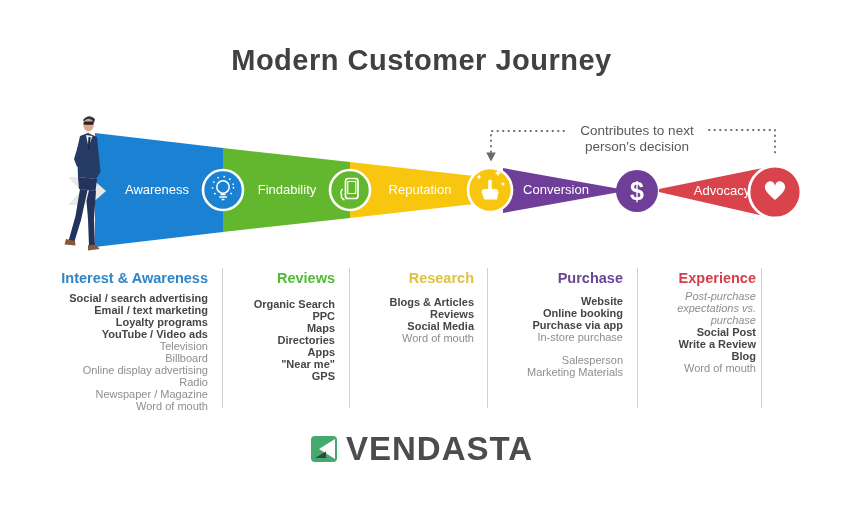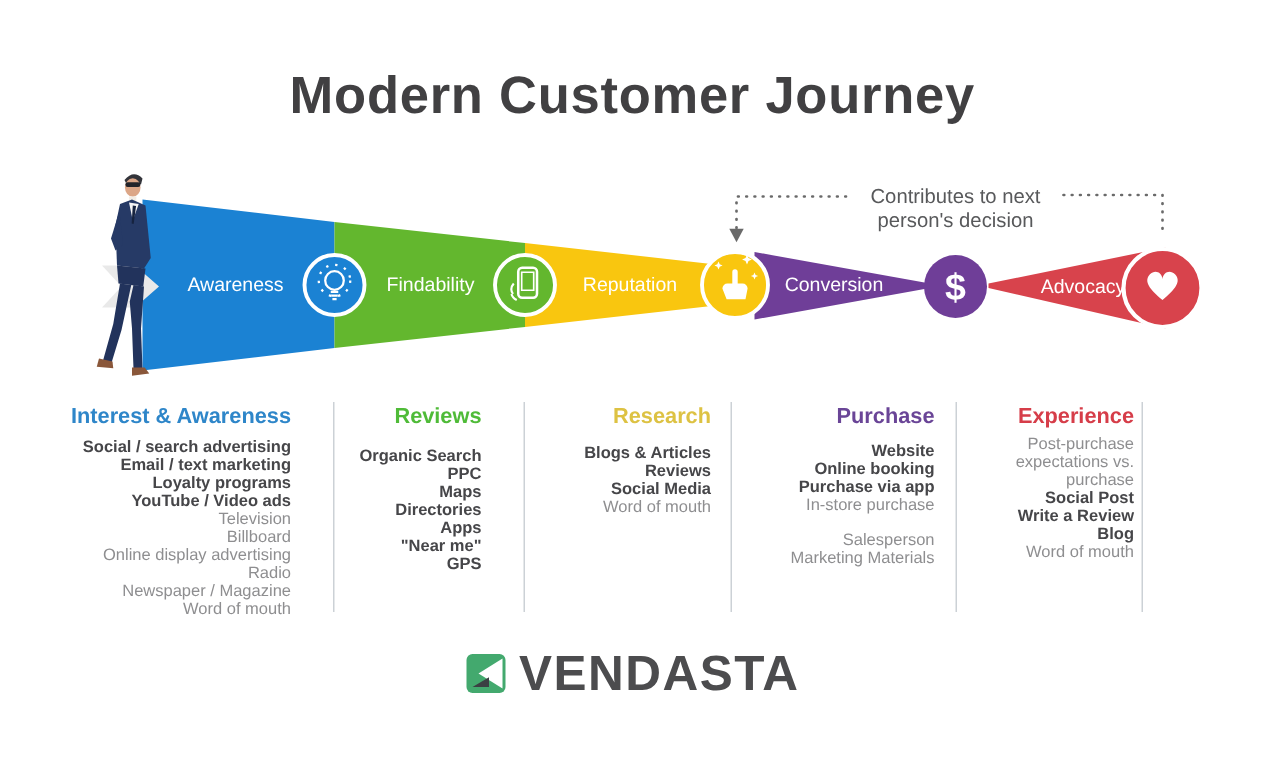--- a/index.html
+++ b/index.html
@@ -3,41 +3,41 @@
 <meta charset="utf-8">
 <style>
   html,body{margin:0;padding:0;background:#fff;}
   #canvas{
     position:relative;width:843px;height:513px;background:#ffffff;
     overflow:hidden;font-family:"Liberation Sans",sans-serif;
   }
   
   #page-title{
     position:absolute;top:44px;left:0;width:843px;text-align:center;
-    font-size:35px;font-weight:800;letter-spacing:.5px;color:#414042;
+    font-size:29px;font-weight:800;letter-spacing:.5px;color:#414042;
   }
   
   #funnel-svg{position:absolute;top:0;left:0;}
   .stage-label{fill:#ffffff;font-family:"Liberation Sans",sans-serif;font-size:13px;font-weight:400;}
   .annot-text{fill:#58595b;font-family:"Liberation Sans",sans-serif;font-size:13.5px;}
   
   .journey-col{
     position:absolute;top:268px;height:140px;box-sizing:border-box;
-    text-align:right;padding-right:28px;border-right:1.5px solid #ccd1d6;
+    text-align:right;padding-right:14px;border-right:1.5px solid #ccd1d6;
   }
   .col-heading{font-size:14.5px;font-weight:bold;margin:2px 0 0 0;line-height:16px;}
   .col-items{margin-top:6px;}
   .col-1 .col-items{margin-top:12px;}
   .col-2 .col-items{margin-top:10px;}
   .col-3 .col-items{margin-top:9px;}
   .col-4 .col-items{margin-top:4px;}
   .col-item{font-size:11px;line-height:12px;}
   .col-item.bold{color:#464649;font-weight:bold;}
   .col-item.light{color:#8e8e90;font-weight:normal;}
-  .col-item.italic{color:#8e8e90;}
+  .col-item.italic{color:#8e8e90;font-style:italic;}
   .col-spacer{height:11px;}
   
   #logo{
     position:absolute;top:430px;left:0;width:843px;
     display:flex;align-items:center;justify-content:center;gap:8px;
   }
   #logo-text{font-size:33px;font-weight:600;letter-spacing:1px;color:#4c4c4e;}
 </style>
 </head>
 <body>

